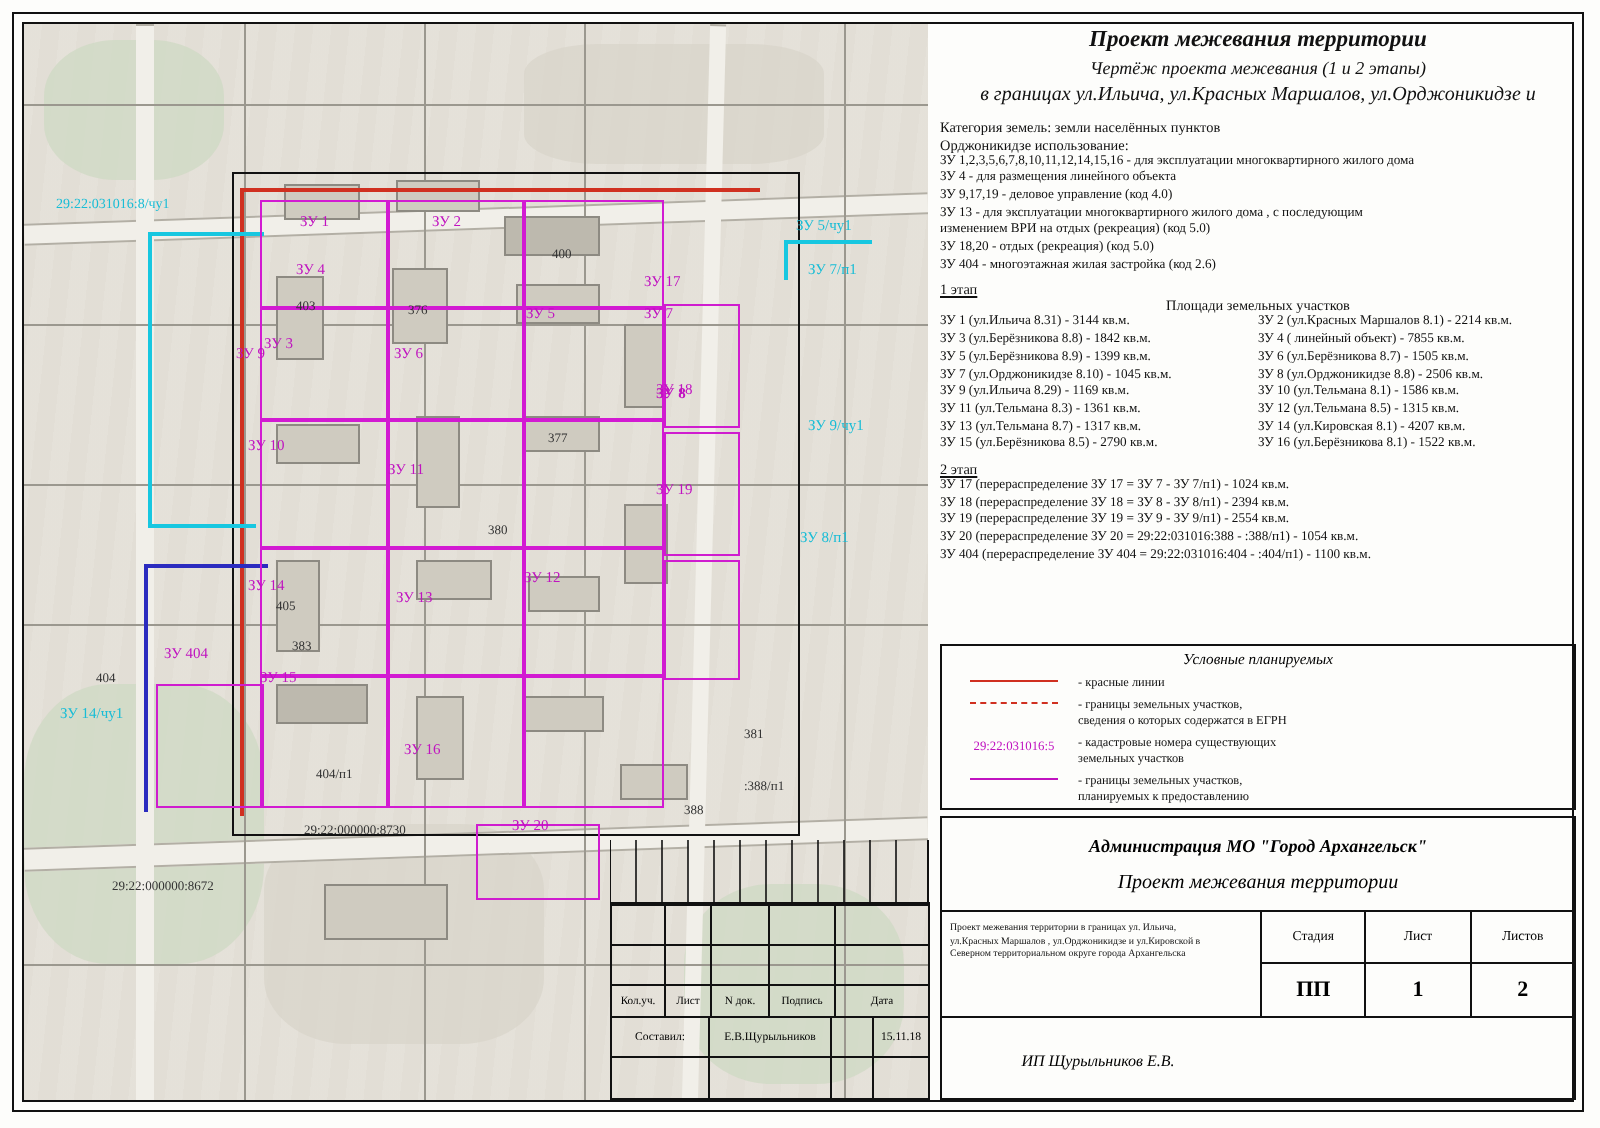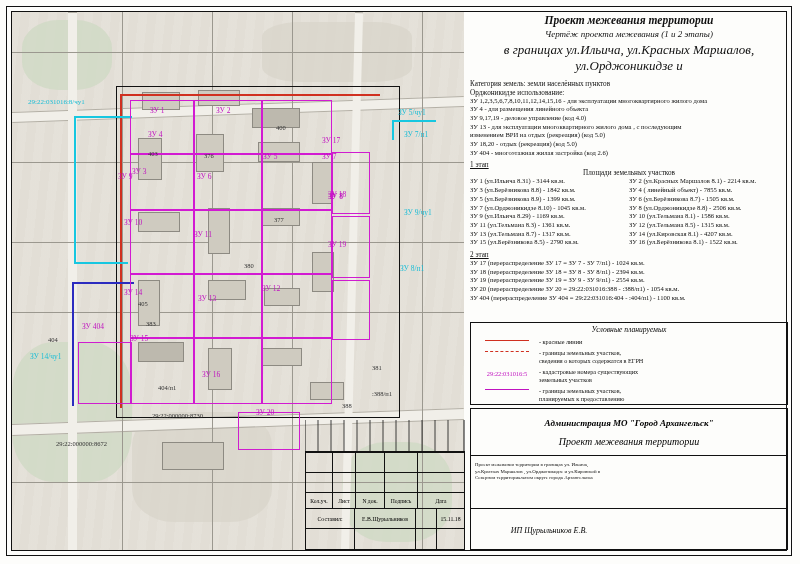--- a/index.html
+++ b/index.html
@@ -28,21 +28,21 @@
   .blackline{position:absolute;border:1.1px solid #111;}
   .lbl{position:absolute;color:#c013c0;font-size:7.5px;font-family:"Liberation Serif",serif;white-space:nowrap;}
   .lblc{position:absolute;color:#19bdd6;font-size:7.5px;white-space:nowrap;}
   .lblk{position:absolute;color:#333;font-size:6.5px;white-space:nowrap;}
   .lblcad{position:absolute;color:#19bdd6;font-size:7px;white-space:nowrap;}
 
   
   .panel{position:absolute;left:470px;top:14px;width:318px;}
   .t-title{font-style:italic;font-weight:bold;font-size:11.5px;text-align:center;color:#111;}
   .t-sub{font-style:italic;font-size:9px;text-align:center;color:#111;margin-top:3px;}
-  .t-sub2{font-style:italic;font-size:13px;text-align:center;color:#111;margin-top:3px;line-height:1.25;}
+  .t-sub2{font-style:italic;font-size:10px;text-align:center;color:#111;margin-top:3px;line-height:1.25;}
   .t-h{font-size:7.2px;color:#111;margin-top:5px;}
   .t-l{font-size:6.6px;color:#111;line-height:1.32;}
   .t-stage{font-size:7.2px;color:#111;text-decoration:underline;margin-top:4px;}
   .t-center{text-align:center;}
   .two{display:flex;}
   .two>div{width:50%;}
 
   
   .legend{position:absolute;left:470px;top:322px;width:318px;border:1px solid #111;box-sizing:border-box;}
   .legend-h{font-size:7.6px;text-align:center;padding:2px 0 2px;border-bottom:0px;font-style:italic;}
@@ -352,18 +352,30 @@
 
   <div class="stamp">
     <div class="st-top">
       <div class="st-org">Администрация МО "Город Архангельск"</div>
       <div class="st-prj">Проект межевания территории</div>
     </div>
     <div class="st-mid">
       <div class="st-desc" style="white-space:pre-line;">Проект межевания территории в границах ул. Ильича,
 ул.Красных Маршалов , ул.Орджоникидзе и ул.Кировской в
 Северном территориальном округе города Архангельска</div>
+      <div class="st-grid">
+        <div class="st-gr">
+          <div class="st-c">Стадия</div>
+          <div class="st-c">Лист</div>
+          <div class="st-c">Листов</div>
+        </div>
+        <div class="st-gr">
+          <div class="st-c st-big">ПП</div>
+          <div class="st-c st-big">1</div>
+          <div class="st-c st-big">2</div>
+        </div>
+      </div>
     </div>
     <div class="st-bot">
       <div class="st-b2">ИП Щурыльников Е.В.</div>
     </div>
   </div>
 </div>
 
 </body></html>

